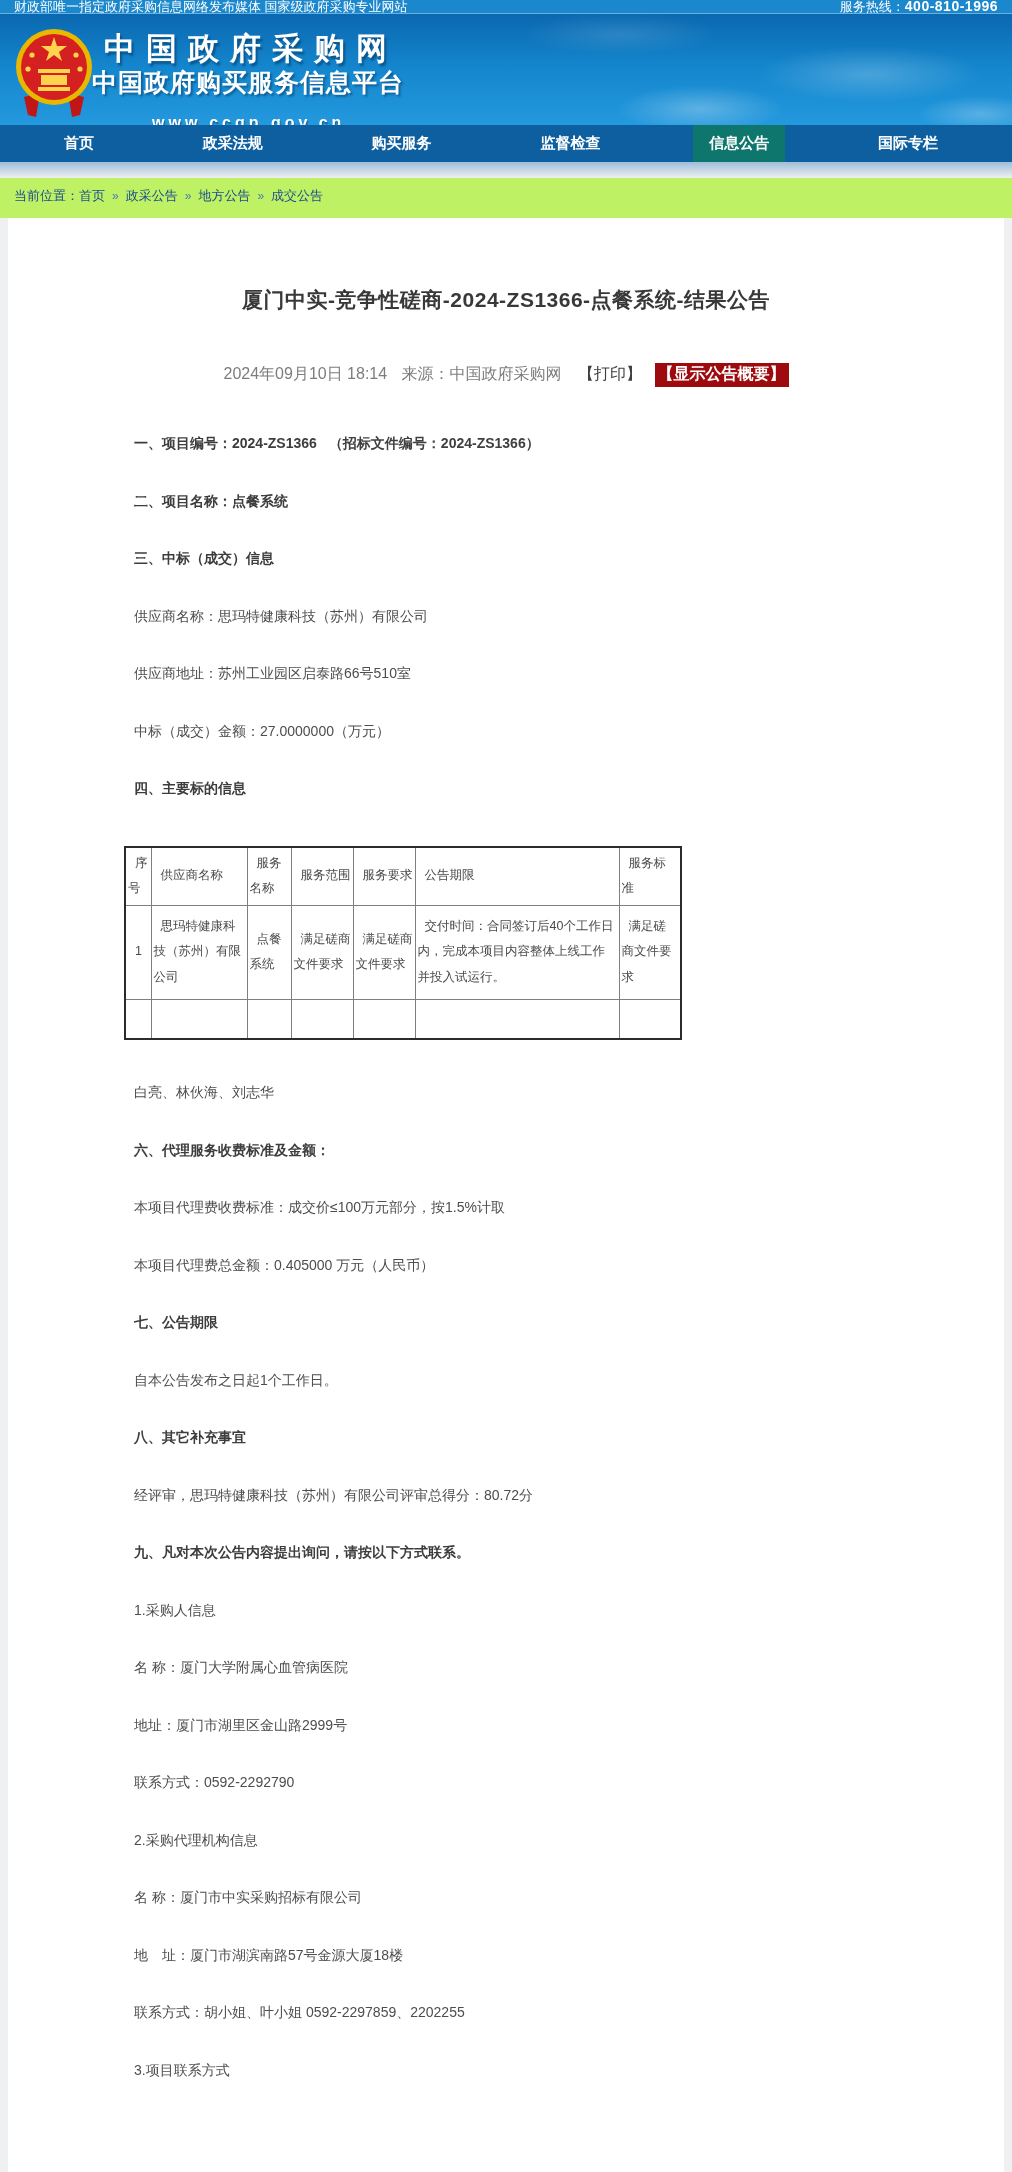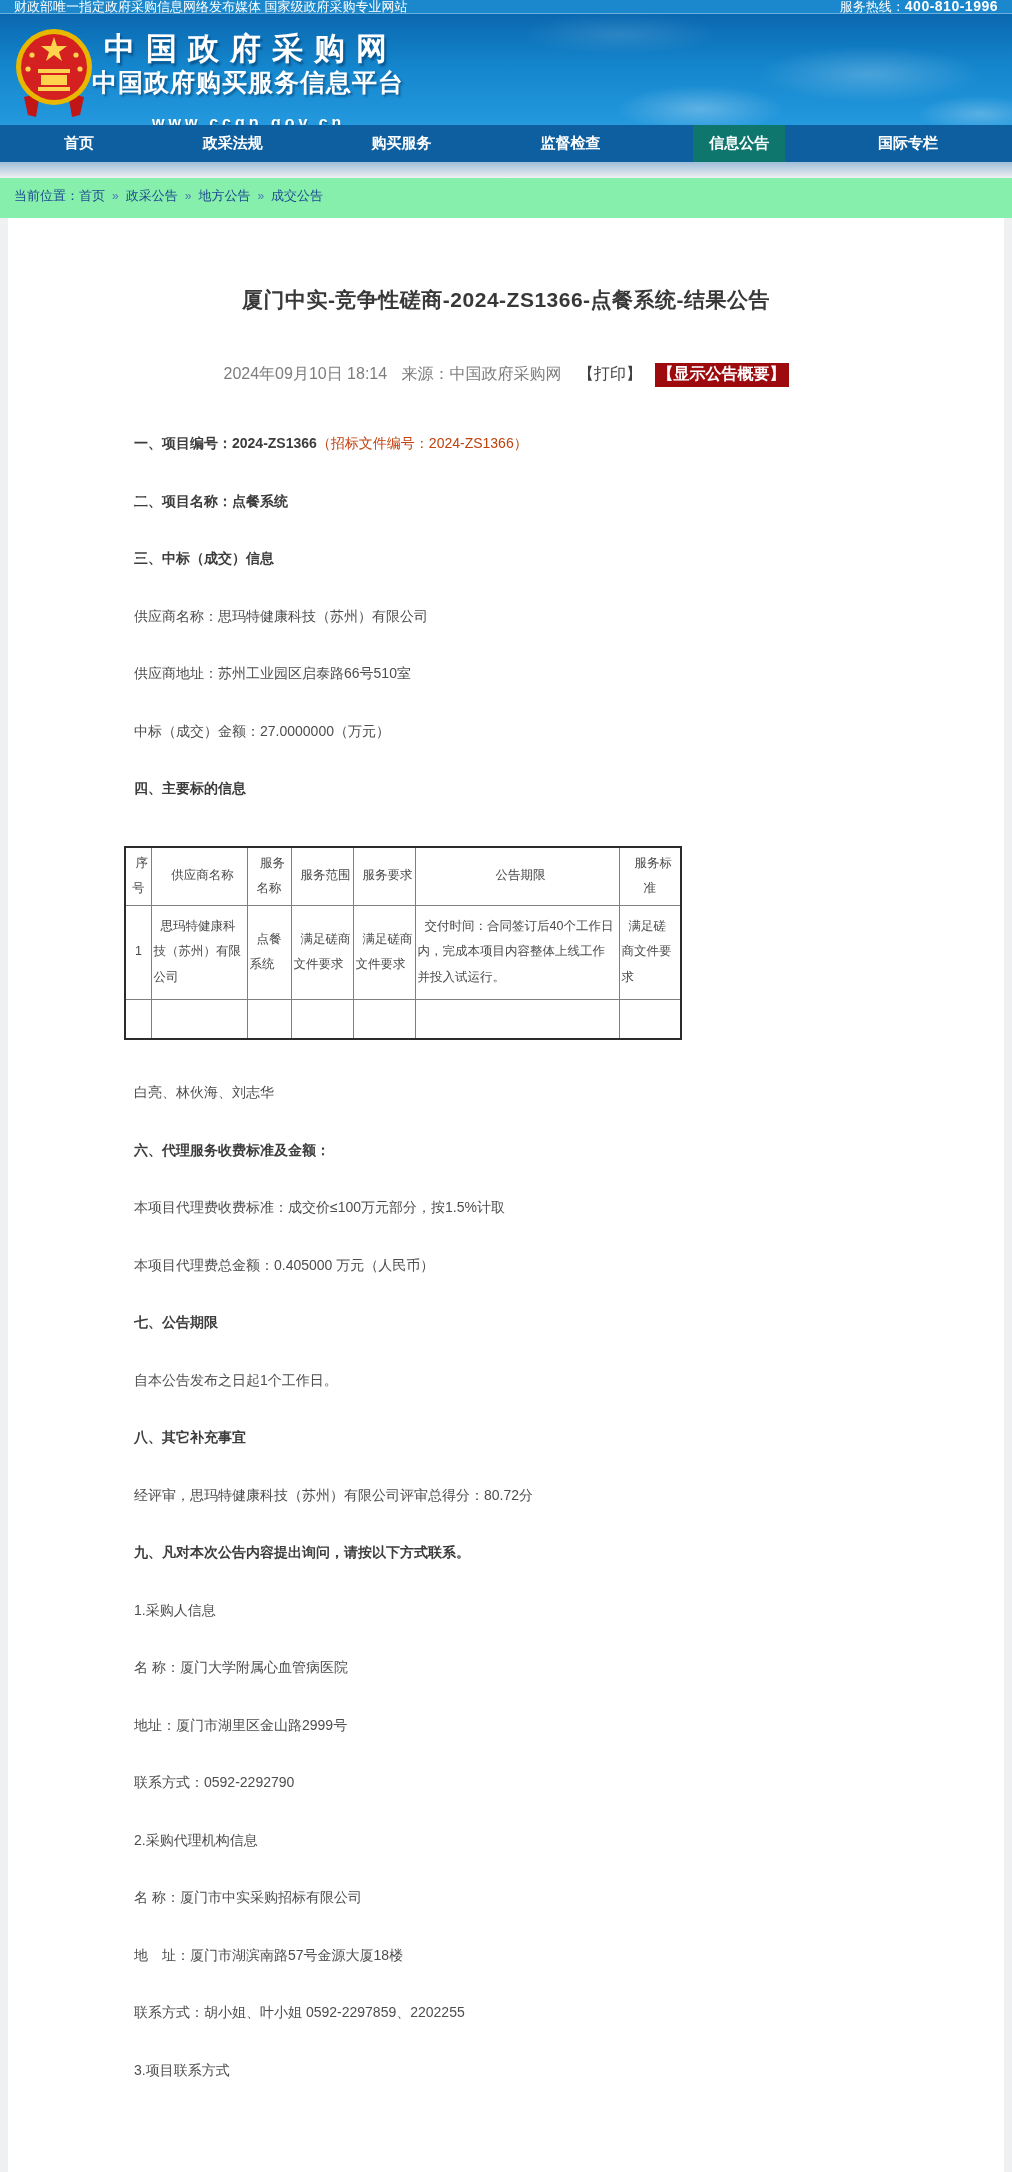--- a/index.html
+++ b/index.html
@@ -58,21 +58,21 @@
   }
   .nav a {
     color: #fff; font-size: 15px; font-weight: bold;
     display: flex; align-items: center; padding: 0 16px;
   }
   .nav a.active { background: #0f766e; }
   .nav-fade { height: 16px; background: linear-gradient(#9dbdd8, #eff0f1); }
 
   
   .breadcrumb {
-    background: #86efac; padding: 9px 0 13px 14px;
+    background: #bef264; padding: 9px 0 13px 14px;
     font-size: 13px; color: #1d4c8e;
   }
   .breadcrumb a { color: #1d4c8e; }
   .breadcrumb .sep { color: #4a7ab5; margin: 0 7px; font-size: 12px; }
 
   
   .card { background: #fff; margin: 0 8px; padding: 68px 0 120px; min-height: 1860px; }
   .art-title {
     text-align: center; font-size: 21px; font-weight: bold; color: #383838;
     letter-spacing: .5px; padding: 0 100px;
@@ -81,34 +81,34 @@
   .art-meta .src { margin-left: 10px; }
   .art-meta .print { color: #3f3f3f; margin-left: 12px; cursor: pointer; }
   .badge {
     display: inline-block; background: #9e0b0f; color: #fff; font-weight: bold;
     padding: 1px 3px 2px; margin-left: 8px; cursor: pointer;
   }
 
   .art-body { padding: 8px 130px 0 126px; font-size: 14px; color: #4d4d4d; }
   .art-body p { margin: 40px 0; line-height: 1.25; }
   .art-body p.sec { font-weight: bold; color: #3d3d3d; }
-  .art-body .paren { font-weight: normal; color: #c2410c; margin-left: 0; }
+  .art-body .paren { font-weight: bold; color: #404040; margin-left: 12px; }
 
   
   table.lots {
     border-collapse: collapse; table-layout: fixed; width: 556px;
     margin: 48px 0 44px -10px; border: 2px solid #2b2b2b;
     font-size: 12.5px; color: #4a4a4a;
   }
   table.lots th, table.lots td {
     border: 1px solid #7f7f7f; font-weight: normal;
     text-align: left; text-indent: 7px; vertical-align: middle;
     padding: 3px 2px; line-height: 2.05; word-break: break-all;
   }
-  table.lots th { height: 52px; text-align: center; }
+  table.lots th { height: 52px; }
   tr.r1 td { height: 94px; }
   tr.r2 td { height: 40px; }
 </style>
 </head>
 <body>
 
 <div class="topbar">
   <span>财政部唯一指定政府采购信息网络发布媒体 国家级政府采购专业网站</span>
   <span class="hotline"><span>服务热线：</span><b>400-810-1996</b></span>
 </div>

